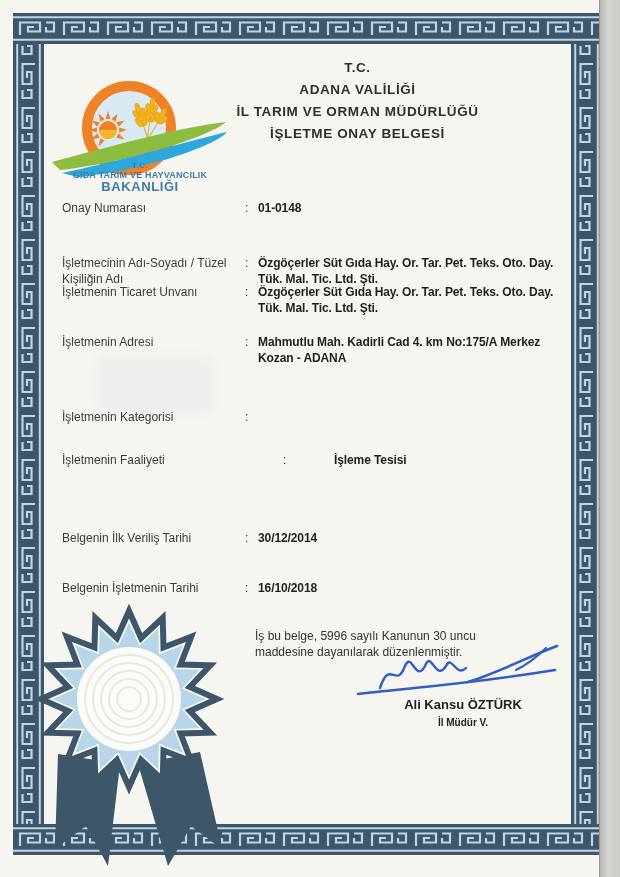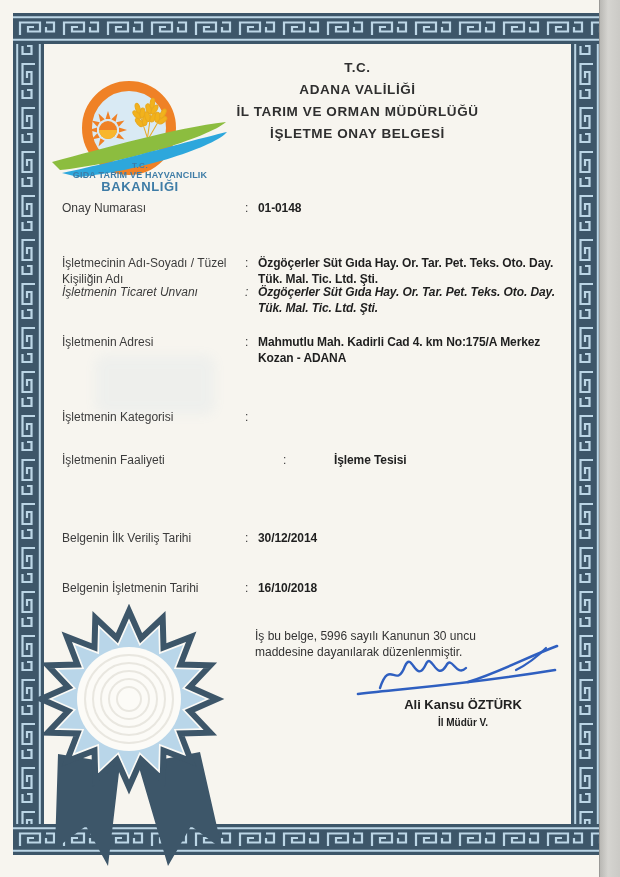--- a/index.html
+++ b/index.html
@@ -133,21 +133,21 @@
   <div class="row" style="top:201px;">
     <span class="lbl">Onay Numarası</span>
     <span class="sep">:</span>
     <span class="val">01-0148</span>
   </div>
   <div class="row" style="top:240px;margin-top:16px;">
     <span class="lbl">İşletmecinin Adı-Soyadı / Tüzel Kişiliğin Adı</span>
     <span class="sep">:</span>
     <span class="val">Özgöçerler Süt Gıda Hay. Or. Tar. Pet. Teks. Oto. Day. Tük. Mal. Tic. Ltd. Şti.</span>
   </div>
-  <div class="row" style="top:285px;font-style:italic;">
+  <div class="row" style="top:285px;">
     <span class="lbl">İşletmenin Ticaret Unvanı</span>
     <span class="sep">:</span>
     <span class="val">Özgöçerler Süt Gıda Hay. Or. Tar. Pet. Teks. Oto. Day. Tük. Mal. Tic. Ltd. Şti.</span>
   </div>
   <div class="row" style="top:335px;">
     <span class="lbl">İşletmenin Adresi</span>
     <span class="sep">:</span>
     <span class="val">Mahmutlu Mah. Kadirli Cad 4. km No:175/A Merkez Kozan - ADANA</span>
   </div>
   <div class="row" style="top:410px;">

